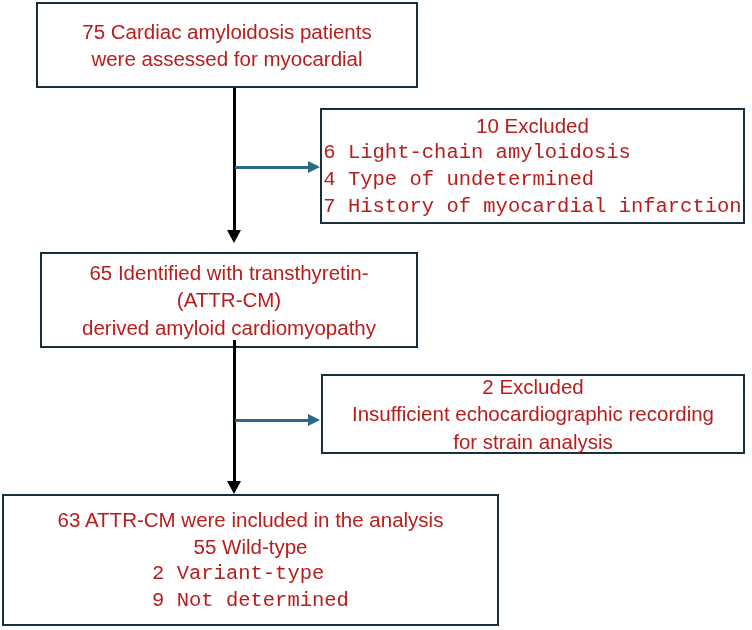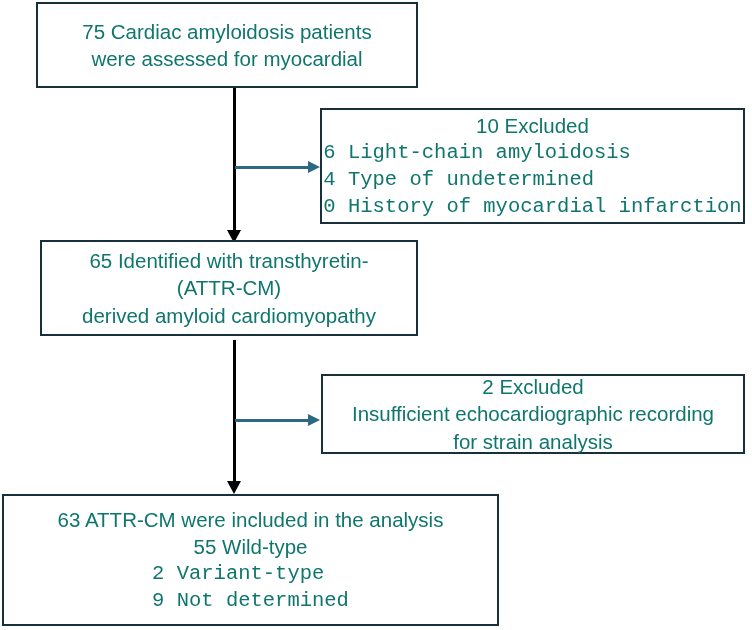--- a/index.html
+++ b/index.html
@@ -24,21 +24,21 @@
     box-sizing: border-box;
     background: #ffffff;
     border: 2.5px solid #17303c;
     display: flex;
     flex-direction: column;
     justify-content: center;
   }
   .node-text {
     font-size: 20.5px;
     line-height: 1.32;
-    color: #0f766e;
+    color: #b91c1c;
     white-space: nowrap;
   }
   .center-lines {
     text-align: center;
   }
   .block-center {
     display: inline-block;
     text-align: left;
     font-family: Liberation Mono, monospace;
   }
@@ -92,27 +92,27 @@
   <div class="conn h-line" style="left:235px; top:166px; width:74px;"></div>
   <div class="arrow-right" style="left:308px; top:161px;"></div>
 
   <div class="node-box" style="left:320px; top:108px; width:425px; height:116px;">
     <div class="node-text">
       <div class="center-lines">10 Excluded</div>
       <div class="block-wrap">
         <div class="block-center">
           <div>6 Light-chain amyloidosis</div>
           <div>4 Type of undetermined</div>
-          <div>0 History of myocardial infarction</div>
+          <div>7 History of myocardial infarction</div>
         </div>
       </div>
     </div>
   </div>
 
-  <div class="node-box" style="left:40px; top:240px; width:378px; height:96px;">
+  <div class="node-box" style="left:40px; top:252px; width:378px; height:96px;">
     <div class="node-text center-lines">
       <div>65 Identified with transthyretin-</div>
       <div>(ATTR-CM)</div>
       <div>derived amyloid cardiomyopathy</div>
     </div>
   </div>
 
   <div class="conn v-line" style="left:233px; top:340px; height:141px;"></div>
   <div class="arrow-down" style="left:227px; top:481px;"></div>
 

